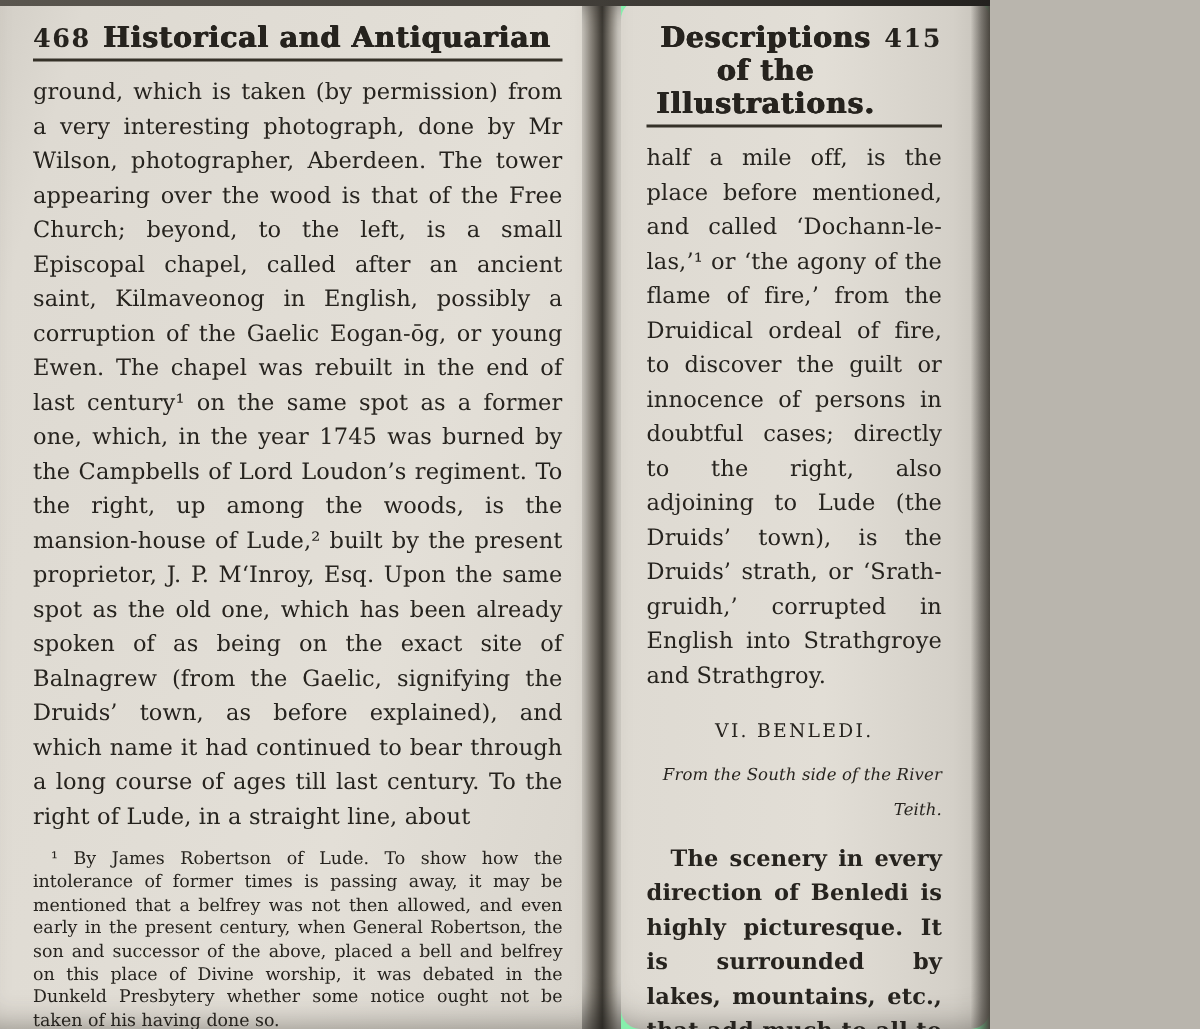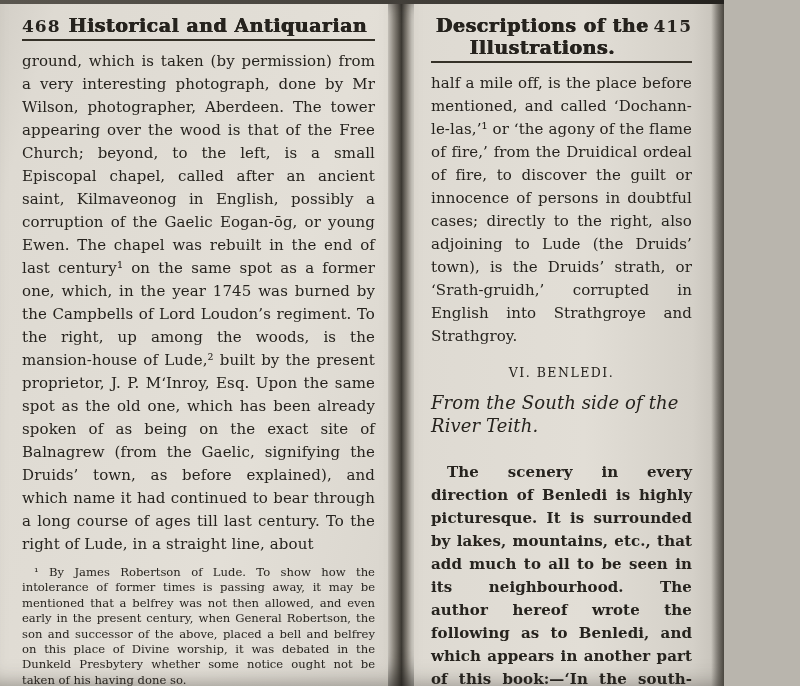--- a/index.html
+++ b/index.html
@@ -3,21 +3,21 @@
 <meta charset="utf-8">
 <style>
   * { box-sizing: border-box; margin: 0; padding: 0; }
   html, body { width: 800px; height: 686px; overflow: hidden; }
   body {
     font-family: "DejaVu Serif", "Liberation Serif", serif;
     background: #b9b5ad;
   }
   .spread {
     position: relative;
-    width: 724px; height: 686px;
+    width: 660px; height: 686px;
     display: flex;
     background: #86efac;
   }
   .scan-top-edge {
     position: absolute; top: 0; left: 0; right: 0; height: 4px;
     background: linear-gradient(to right, #5a564f, #3c3934 70%, #23211e);
     z-index: 6;
   }
   .scan-right-edge {
     position: absolute; top: 0; right: 0; width: 13px; height: 100%;
@@ -41,20 +41,21 @@
     background: linear-gradient(to right,
       #cfcbc3 0%, #8d887f 22%, #4a463f 46%, #3c3933 52%,
       #8a857c 74%, #c9c5bd 92%, #d8d4cc 100%);
     box-shadow: inset 0 -30px 25px -20px rgba(30,28,25,0.6), inset 0 15px 18px -14px rgba(30,28,25,0.5);
   }
   .page-right {
     flex: 1;
     padding: 14px 32px 8px 17px;
     background: linear-gradient(to right, #dedad2, #e2ded6 55%, #d4d0c8 90%, #c2beb6 100%);
     box-shadow: inset 0 -18px 22px -18px rgba(60,56,50,0.5);
+    border-radius: 13px;
   }
   .page-header {
     display: flex; align-items: baseline;
     margin-bottom: 3px;
   }
   .page-num {
     font-size: 17px; font-weight: bold; letter-spacing: 1px;
   }
   .running-title {
     flex: 1; text-align: center;
@@ -75,24 +76,24 @@
   }
   .indented { text-indent: 16px; font-weight: bold; }
   .section-heading {
     text-align: center;
     font-size: 12.5px;
     font-weight: normal;
     letter-spacing: 1.5px;
     margin: 13px 0 7px 0;
   }
   .section-subtitle {
-    text-align: left;
+    text-align: right;
     font-style: italic;
-    font-size: 18px;
-    margin-bottom: 24px;
+    font-size: 11px;
+    margin-bottom: 10px;
   }
   .footnotes {
     margin-top: 9px;
     font-size: 11.6px;
     line-height: 15.4px;
     text-align: justify;
   }
   .footnote { text-indent: 12px; }
 </style>
 </head>

